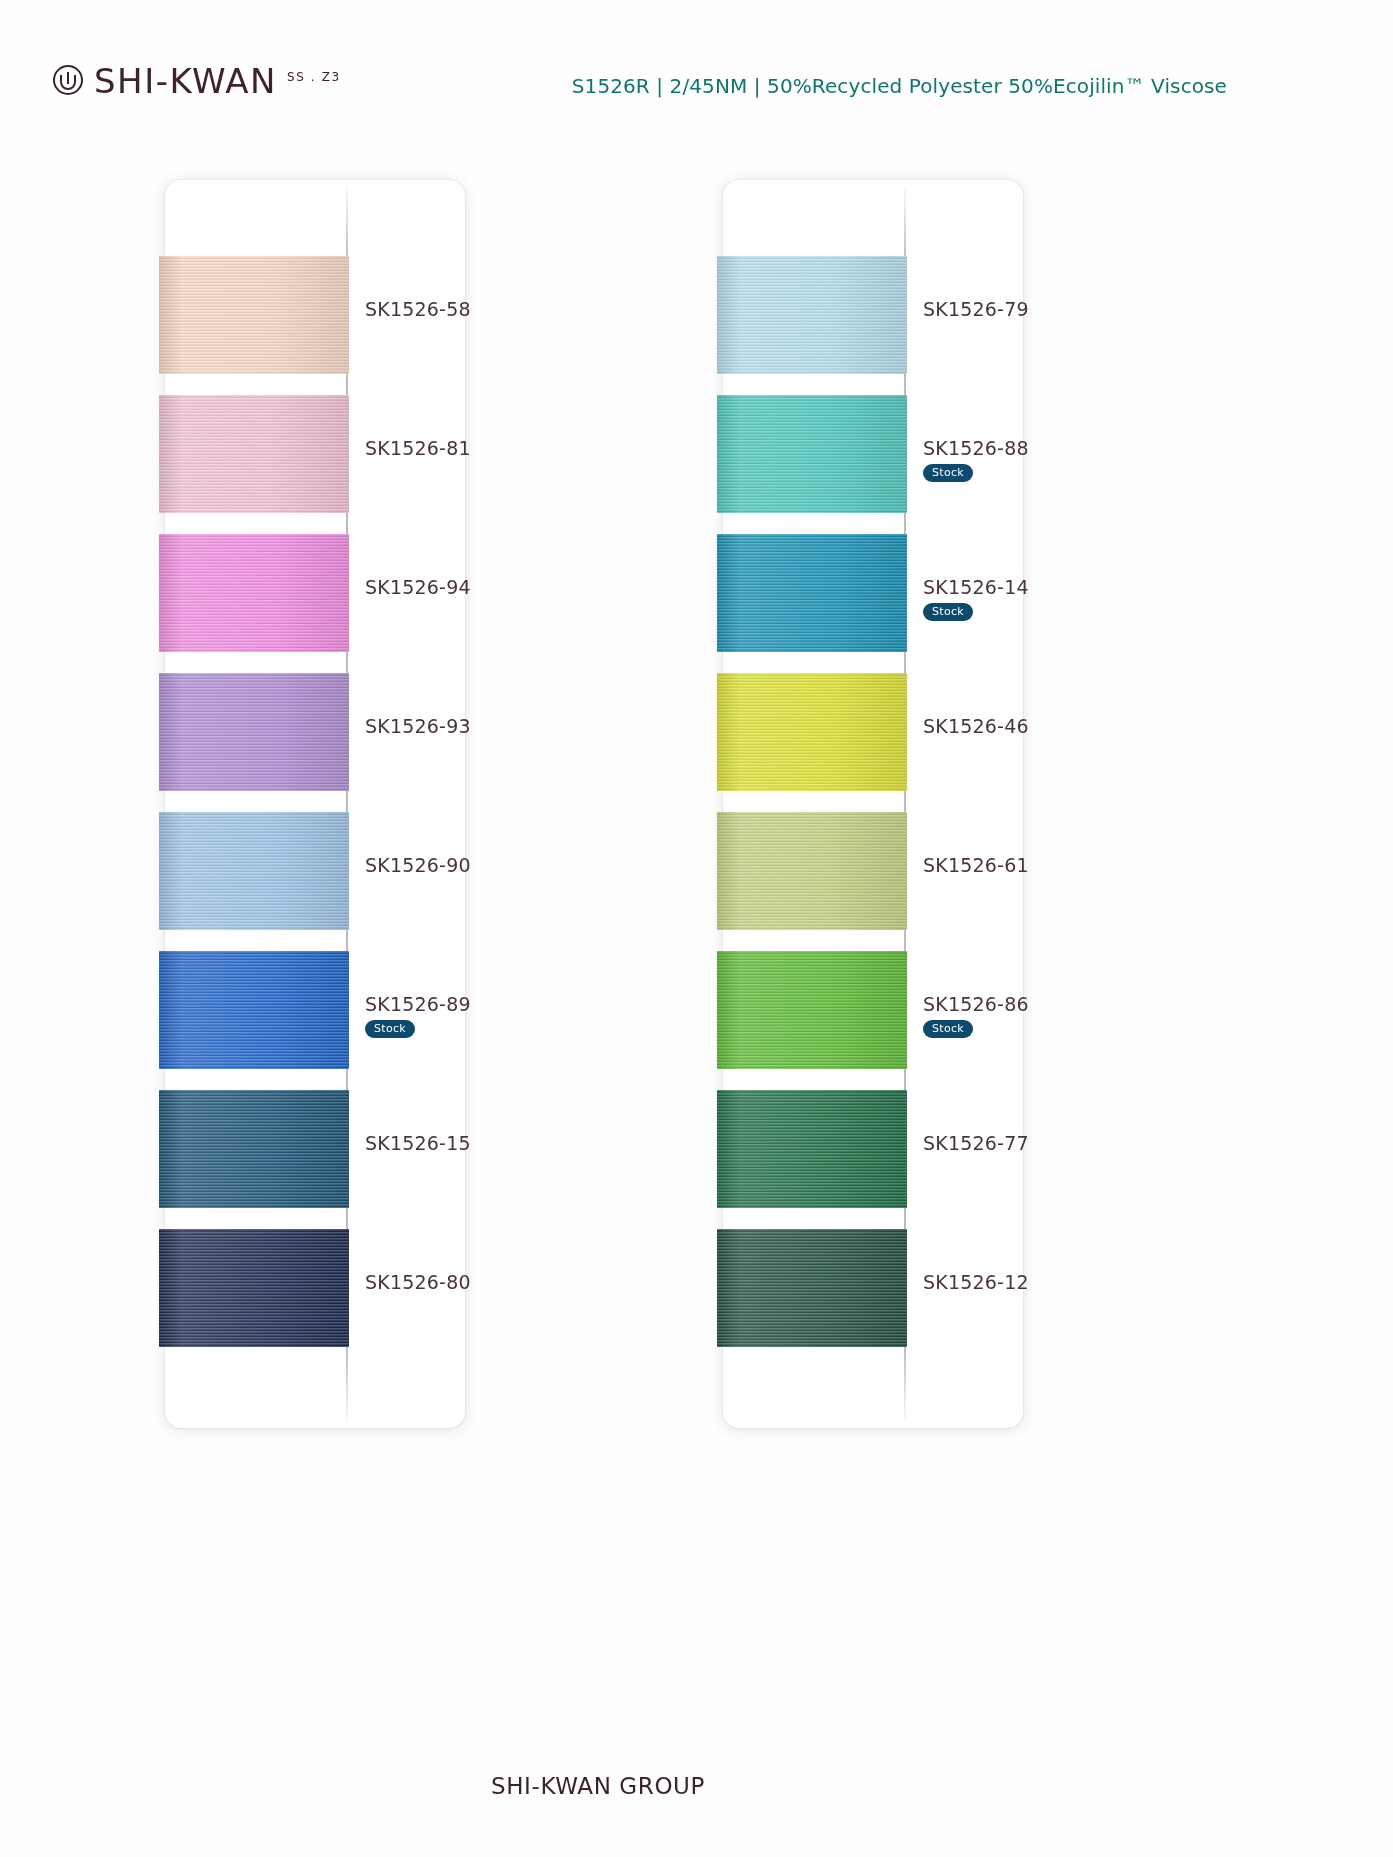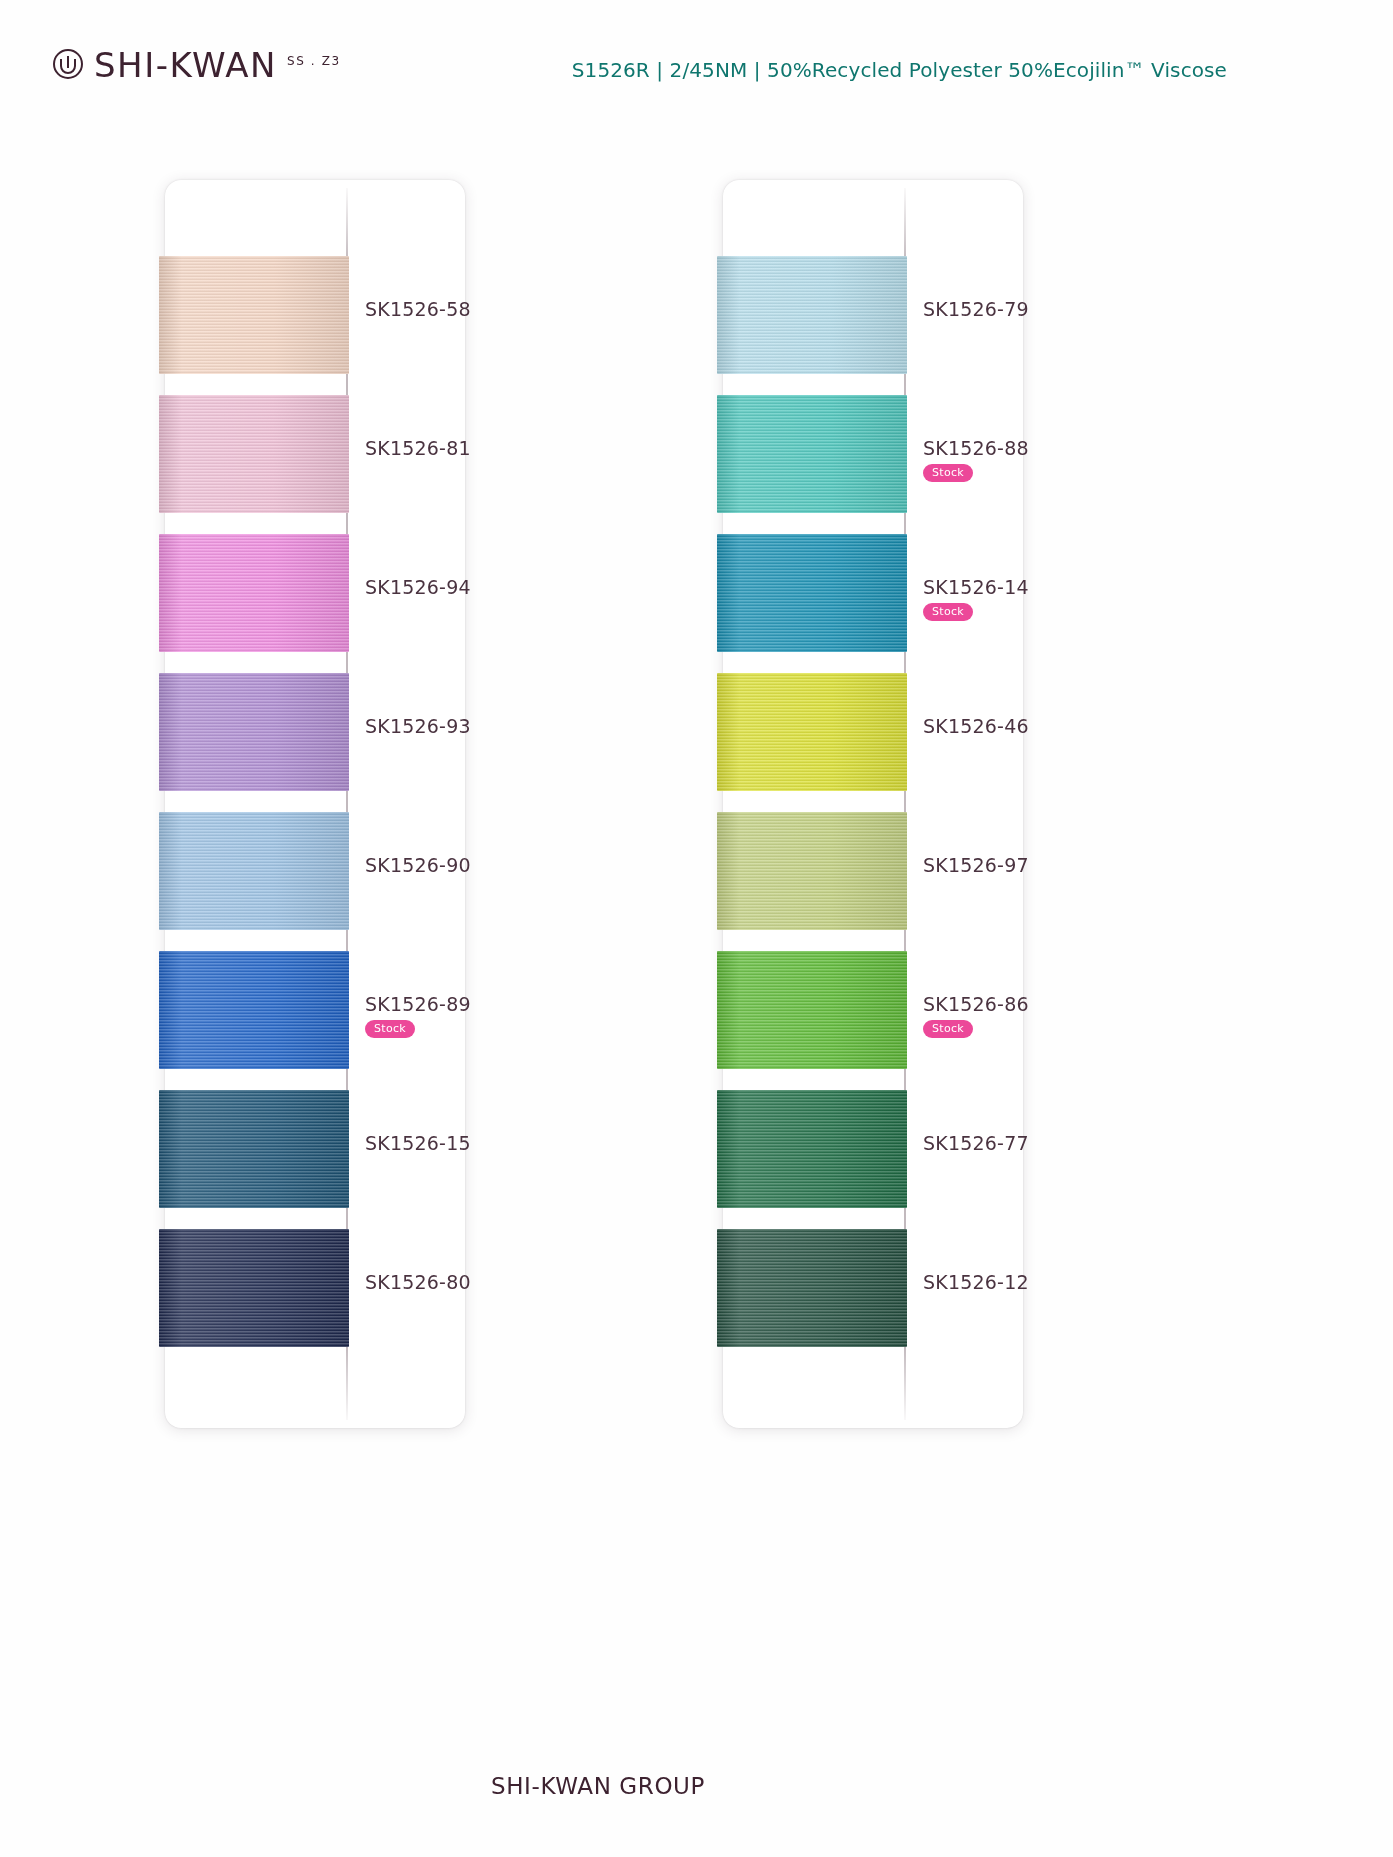--- a/index.html
+++ b/index.html
@@ -13,21 +13,21 @@
   .page {
     position: relative;
     width: 1393px;
     height: 1857px;
     background: #fefefe;
   }
 
   
   .header {
     position: absolute;
-    top: 0; left: 0;
+    top: 16px; left: 0;
     width: 1289px;
     height: 120px;
   }
   .brand {
     position: absolute;
     left: 52px;
     top: 48px;
     display: flex;
     align-items: flex-end;
     gap: 10px;
@@ -153,21 +153,21 @@
     font-size: 19px;
     color: #4a3340;
     white-space: nowrap;
     letter-spacing: 0.2px;
     font-family: "DejaVu Sans", sans-serif;
   }
   .stock-badge {
     display: inline-block;
     margin-top: 5px;
     padding: 2px 9px 3px;
-    background: #ec4899;
+    background: #0c4a6e;
     color: #ffffff;
     border-radius: 9px;
     font-size: 11px;
     letter-spacing: 0.3px;
     font-family: "DejaVu Sans", sans-serif;
   }
 
   
   .footer {
     position: absolute;
@@ -305,21 +305,21 @@
           <div class="skein" style="background: rgb(219, 224, 50);"></div>
           <div class="label-group">
             <div class="shade-label">SK1526-46</div>
 
           </div>
         </div>
 
         <div class="swatch-row">
           <div class="skein" style="background: rgb(194, 208, 128);"></div>
           <div class="label-group">
-            <div class="shade-label">SK1526-97</div>
+            <div class="shade-label">SK1526-61</div>
 
           </div>
         </div>
 
         <div class="swatch-row">
           <div class="skein" style="background: rgb(92, 186, 52);"></div>
           <div class="label-group">
             <div class="shade-label">SK1526-86</div>
             <span class="stock-badge">Stock</span>
           </div>

